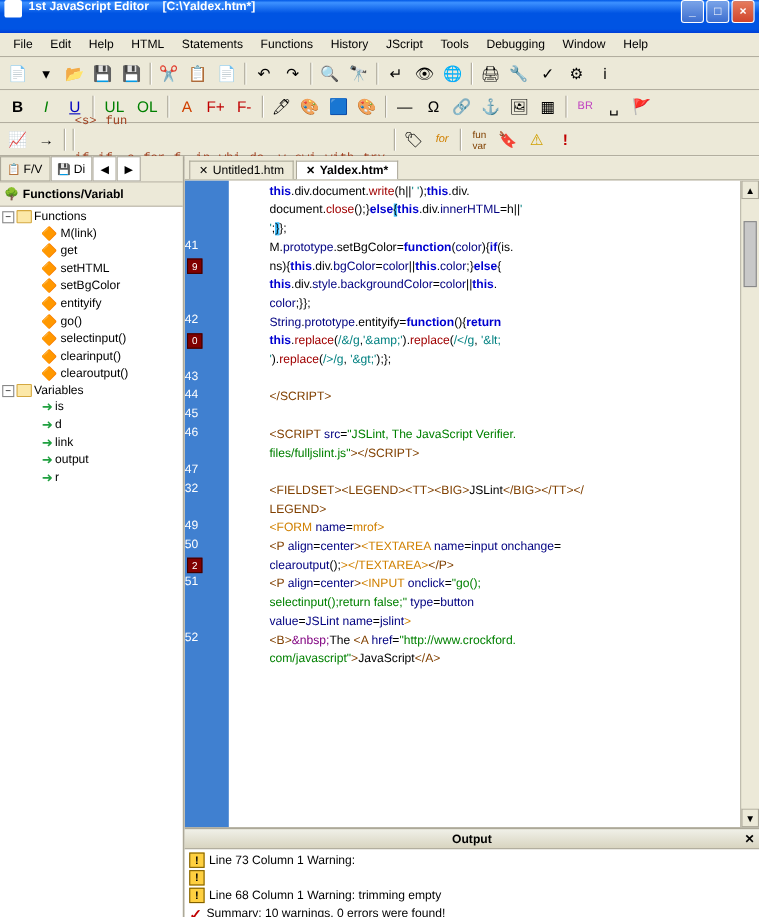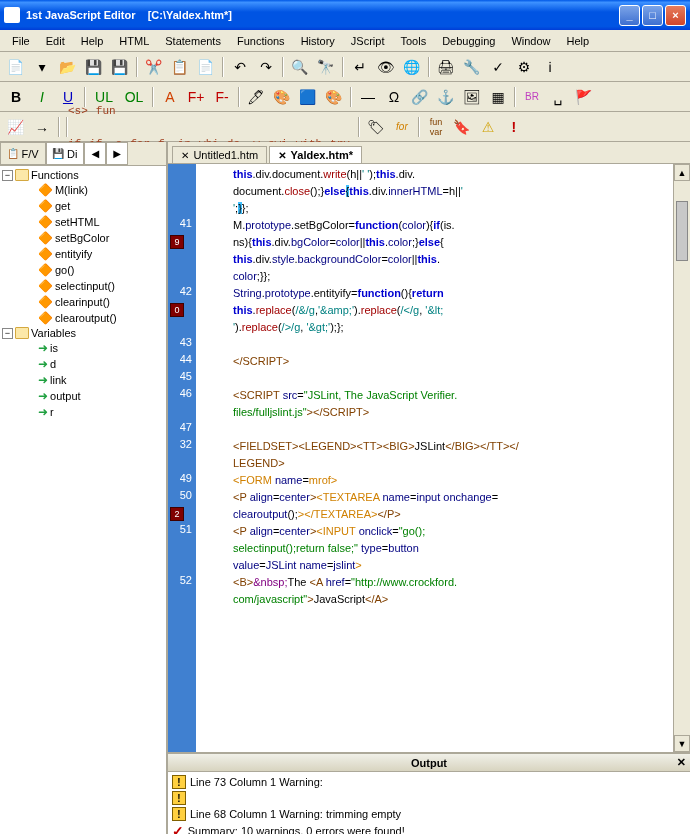--- a/index.html
+++ b/index.html
@@ -1,17 +1,17 @@
 <!DOCTYPE html>
 <html><head>
 <meta charset="utf-8">
 <style>
 * { margin: 0; padding: 0; box-sizing: border-box; font-family: Tahoma, sans-serif; font-size: 11px; }
 body { width: 690px; height: 834px; background: #ece9d8; overflow: hidden; }
-.titlebar { height: 30px; background: linear-gradient(to bottom, #0058e6 0%, #3d91ff 8%, #0054e3 40%, #0054e3 88%, #003dd7 100%); display: flex; align-items: center; padding: 0 4px; color: white; font-weight: bold; font-size: 13px; }
+.titlebar { height: 30px; background: linear-gradient(to bottom, #0058e6 0%, #3d91ff 8%, #0054e3 40%, #0054e3 88%, #003dd7 100%); display: flex; align-items: flex-start; padding: 0 4px; color: white; font-weight: bold; font-size: 13px; }
 .titlebar-icon { width: 16px; height: 16px; background: #fff; margin-right: 6px; border-radius: 2px; }
 .titlebar-text { flex: 1; }
 .window-buttons { display: flex; gap: 2px; }
 .win-btn { width: 21px; height: 21px; border: 1px solid #fff; border-radius: 3px; display: flex; align-items: center; justify-content: center; font-weight: bold; cursor: pointer; }
 .win-min { background: linear-gradient(#7ba4e8,#3d6fd0); color: white; }
 .win-max { background: linear-gradient(#7ba4e8,#3d6fd0); color: white; }
 .win-close { background: linear-gradient(#e67d5d,#d0452c); color: white; }
 .menubar { height: 22px; background: #ece9d8; display: flex; align-items: center; padding: 0 4px; border-bottom: 1px solid #aca899; }
 .menu-item { padding: 2px 8px; cursor: pointer; }
 .toolbar { height: 30px; background: #ece9d8; display: flex; align-items: center; padding: 2px 4px; border-bottom: 1px solid #aca899; gap: 2px; }
@@ -31,21 +31,21 @@
 .folder-icon { background: #fce8a8; border: 1px solid #d4a840; border-radius: 1px; }
 .func-icon { color: #a06020; font-size: 12px; }
 .var-icon { color: #20a040; font-size: 12px; }
 .tree-indent-2 { padding-left: 36px; }
 .editor-area { flex: 1; display: flex; flex-direction: column; background: #fff; }
 .editor-tabs { height: 22px; background: #ece9d8; display: flex; align-items: flex-end; border-bottom: 1px solid #aca899; padding-left: 4px; }
 .editor-tab { padding: 2px 8px; border: 1px solid #aca899; border-bottom: none; background: #ece9d8; cursor: pointer; display: flex; align-items: center; gap: 4px; font-size: 11px; margin-right: 2px; }
 .editor-tab.active { background: #fff; font-weight: bold; }
 .tab-close { font-size: 10px; cursor: pointer; }
 .code-area { flex: 1; display: flex; overflow: hidden; position: relative; }
-.gutter { width: 28px; background: #4080d0; color: #fff; text-align: right; font-family: 'Courier New', monospace; font-size: 13px; padding-top: 2px; }
+.gutter { width: 40px; background: #4080d0; color: #fff; text-align: left; font-family: 'Courier New', monospace; font-size: 13px; padding-top: 2px; }
 .gutter-line { height: 17px; padding-right: 4px; position: relative; }
 .bookmark { position: absolute; left: 2px; top: 1px; width: 14px; height: 14px; background: #800000; color: #fff; font-size: 9px; display: flex; align-items: center; justify-content: center; border: 1px solid #400000; }
 .code-content { flex: 1; font-family: 'Courier New', monospace; font-size: 13px; line-height: 17px; padding: 2px 4px; white-space: pre; overflow: hidden; margin-left: 33px; }
 .code-line { height: 17px; }
 .kw-blue { color: #0000d0; font-weight: bold; }
 .kw-navy { color: #000080; font-weight: normal; }
 .kw-teal { color: #008080; }
 .kw-red { color: #a00000; }
 .kw-brown { color: #804000; }
 .kw-green { color: #008000; }
@@ -165,20 +165,21 @@
 </div>
 
 <div class="main-area">
   <div class="sidebar">
     <div class="sidebar-tabs">
       <div class="side-tab active">📋 <span>F/V</span></div>
       <div class="side-tab">💾 <span>Di</span></div>
       <div class="side-tab">◀</div>
       <div class="side-tab">▶</div>
     </div>
+    <div class="tree-header">🌳 <span>Functions/Variabl</span></div>
     <div class="tree">
       <div class="tree-node">
         <span class="tree-expand">−</span>
         <span class="tree-icon folder-icon"></span>
         <span>Functions</span>
       </div>
       <div id="tree-funcs">
           <div class="tree-node tree-indent-2">
             <span class="func-icon">🔶</span> 
             <span>M(link)</span>

